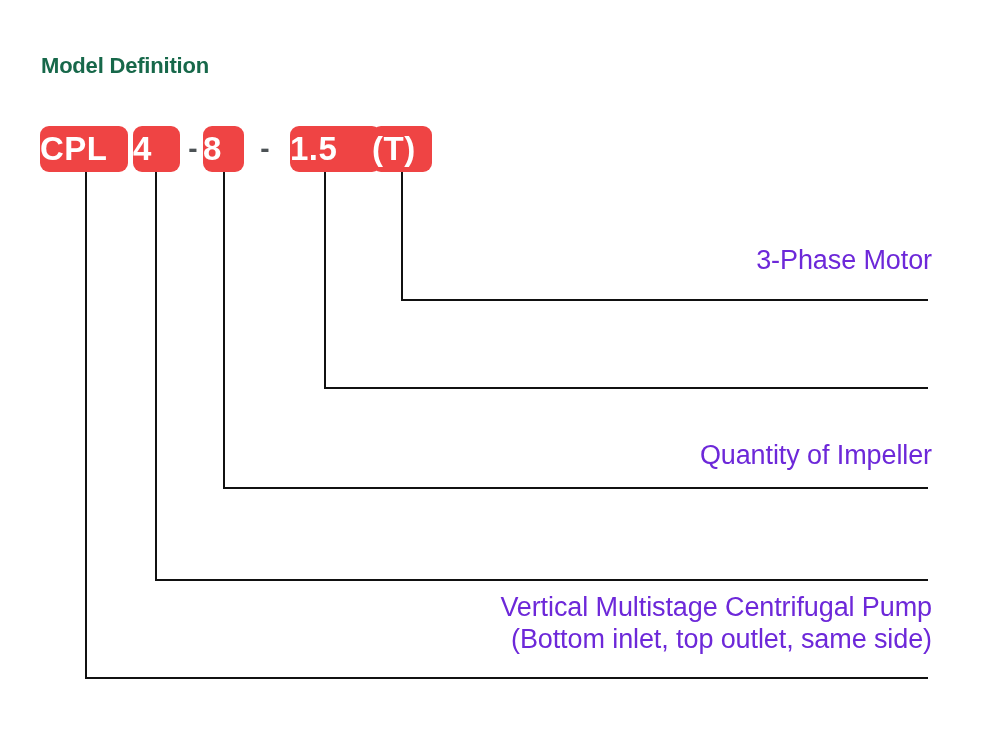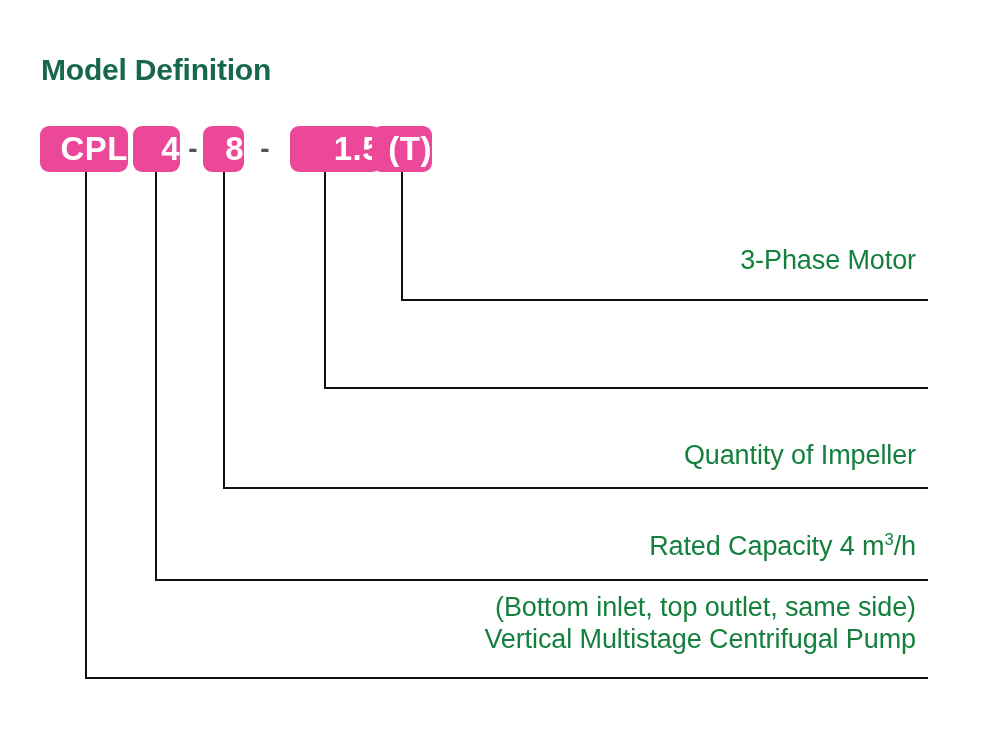--- a/index.html
+++ b/index.html
@@ -21,45 +21,45 @@
     left: 0; top: 0;
     width: 1000px;
     height: 755px;
   }
 
   
   .title {
     position: absolute;
     left: 41px;
     top: 53px;
-    font-size: 30px;
+    font-size: 22px;
     font-weight: bold;
     letter-spacing: -0.2px;
     color: #17684a;
     white-space: nowrap;
   }
 
   
   .code-row {
     position: absolute;
     left: 0;
     top: 126px;
     height: 48px;
   }
   .chip {
     position: absolute;
     top: 0;
     height: 46px;
-    background: #ec4899;
+    background: #ef4444;
     border-radius: 9px;
     color: #ffffff;
     font-size: 33px;
     font-weight: bold;
     line-height: 46px;
-    text-align: right;
+    text-align: left;
     white-space: nowrap;
     letter-spacing: 0.5px;
   }
   .dash {
     position: absolute;
     top: 0;
     height: 46px;
     line-height: 46px;
     font-size: 28px;
     font-weight: bold;
@@ -79,25 +79,25 @@
   #wires path, #wires line {
     stroke: #111111;
     stroke-width: 2.4;
     fill: none;
     shape-rendering: crispEdges;
   }
 
   
   .label {
     position: absolute;
-    right: 84px;
+    right: 68px;
     text-align: right;
     font-size: 27px;
     font-weight: 400;
-    color: #15803d;
+    color: #6d28d9;
     white-space: nowrap;
     line-height: 1.18;
     letter-spacing: -0.1px;
   }
   .label sup {
     font-size: 0.62em;
     vertical-align: super;
     line-height: 0;
   }
   .label .l2 { display: block; }
@@ -125,20 +125,19 @@
     <path d="M 224 172 L 224 488 L 928 488"></path>
     <path d="M 156 172 L 156 580 L 928 580"></path>
     <path d="M 86  172 L 86  678 L 928 678"></path>
   </svg>
 
   <div class="label" style="top:245px;">3-Phase Motor</div>
 
 
   <div class="label" style="top:440px;margin-left:12px;">Quantity of Impeller</div>
 
-  <div class="label" style="top:531px;"><span>Rated Capacity  4 m</span><sup>3</sup><span>/h</span></div>
 
   <div class="label" style="top:592px;">
+    <span class="l2">Vertical Multistage Centrifugal Pump</span>
     <span class="l2">(Bottom inlet, top outlet, same side)</span>
-    <span class="l2">Vertical Multistage Centrifugal Pump</span>
   </div>
 
 </div>
 
 </body></html>

